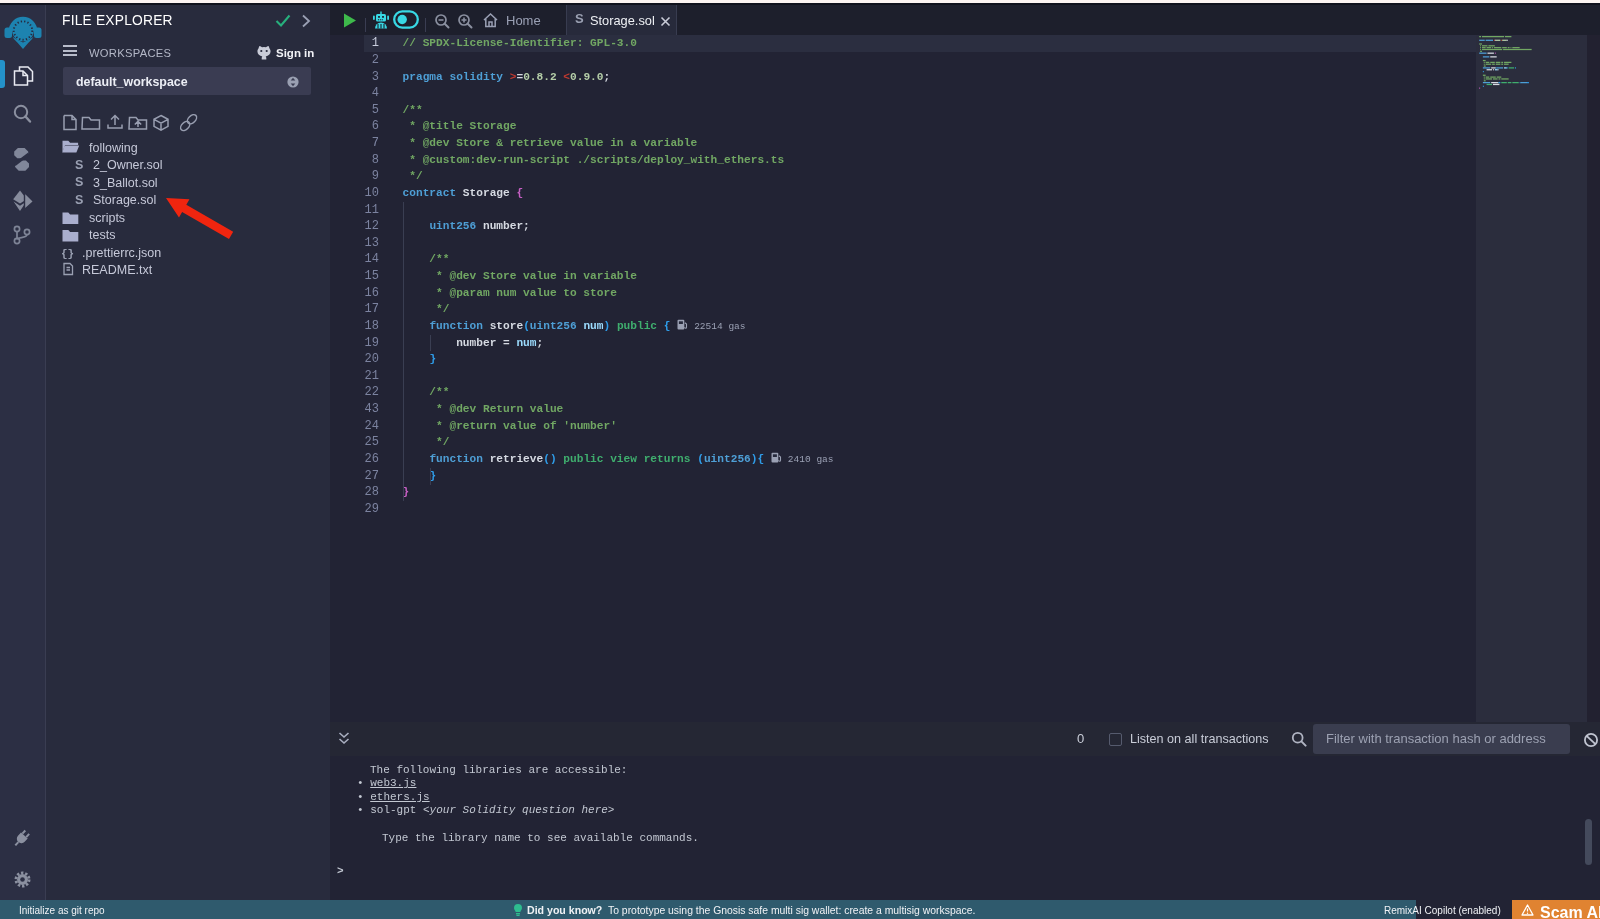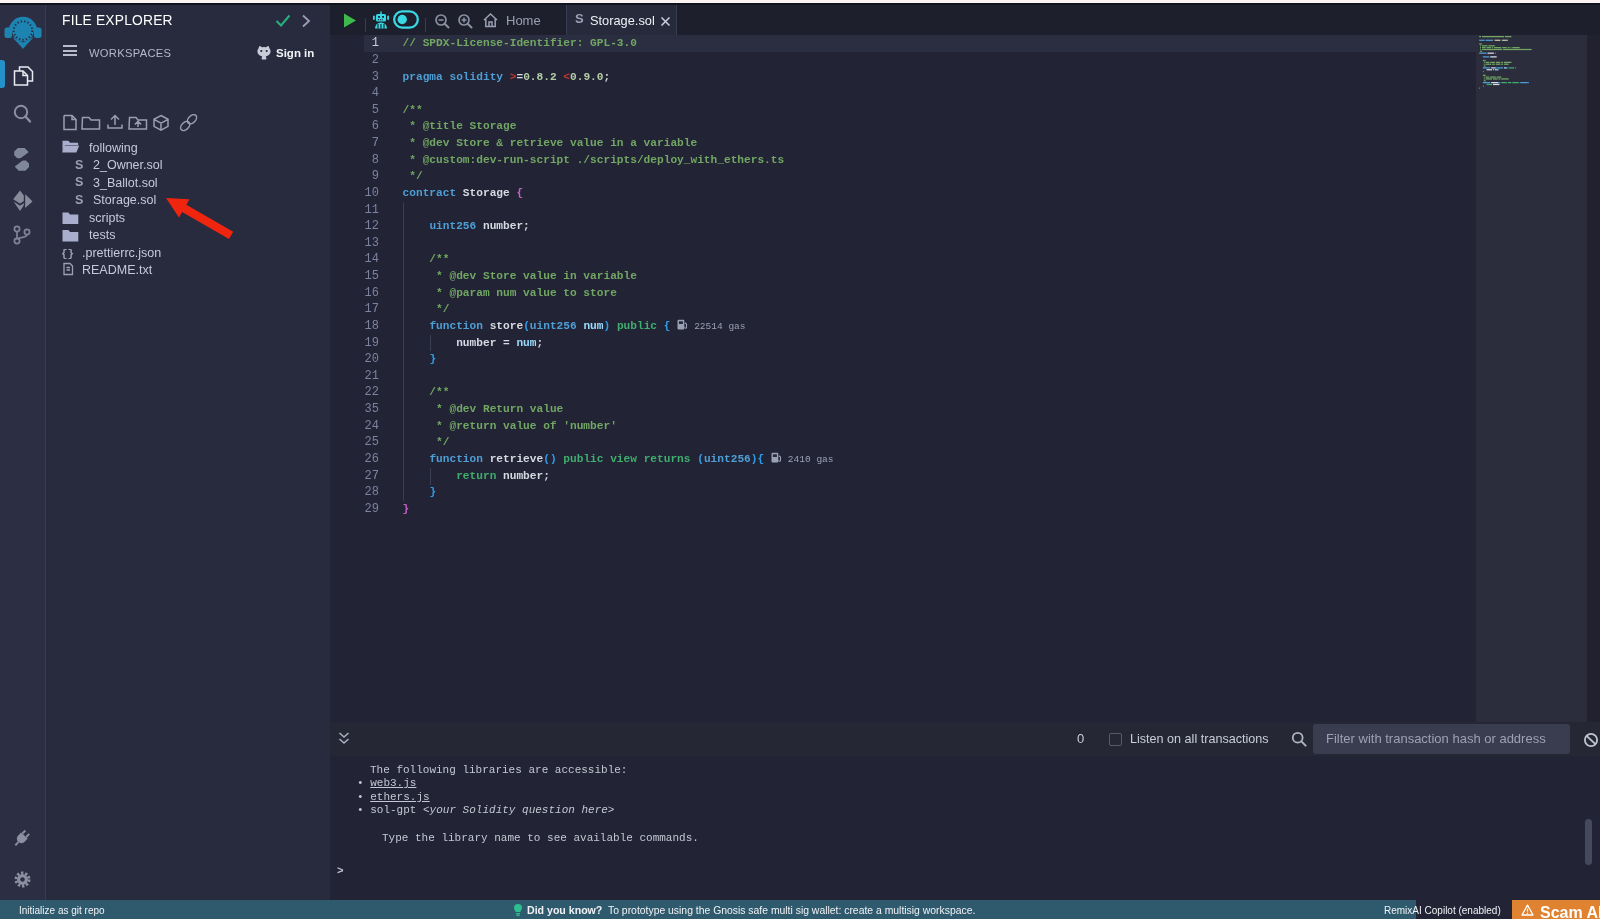--- a/index.html
+++ b/index.html
@@ -96,20 +96,28 @@
   <div class="abs" style="left:17px;top:44.6px;width:14px;height:2.2px;background:#b8bcca"></div>
   <div class="abs" style="left:17px;top:49.2px;width:14px;height:2.2px;background:#b8bcca"></div>
   <div class="uitxt" style="left:43px;top:41.5px;font-size:11.2px;color:#b4b8c7;letter-spacing:.3px">WORKSPACES</div>
   <svg class="abs" style="left:209px;top:40px" width="18" height="15" viewBox="0 0 18 15">
     <path d="M3.6 3.2 C3.8 2 4.3 1.2 4.6 0.9 c.9 .2 1.9 .9 2.5 1.4 a10 10 0 013.8 0 C11.5 1.8 12.5 1.1 13.4 .9 c.3 .3 .8 1.1 1 2.3 c.7 .8 1.2 1.9 1.2 3.1 c0 3.1-2.2 4.6-4.9 5.1 c.4 .4 .6 1 .6 1.7 v1.3 H6.7 v-1.3 c0-.7 .2-1.3 .6-1.7 C4.6 10.9 2.4 9.4 2.4 6.3 c0-1.2 .5-2.3 1.2-3.1 Z" fill="#c9ccd8"></path>
     <circle cx="6.3" cy="6" r="1.1" fill="#282b3d"></circle>
     <circle cx="11.7" cy="6" r="1.1" fill="#282b3d"></circle>
 
   </svg>
   <div class="uitxt" style="left:230px;top:41.5px;font-size:11.5px;font-weight:600;color:#f2f3f7">Sign in</div>
+  <div class="abs" style="left:17px;top:62px;width:248px;height:28px;background:#3a3c52;border-radius:2px">
+    <div class="uitxt" style="left:13px;top:7.5px;font-size:12.4px;font-weight:600;color:#eceef5">default_workspace</div>
+    <svg class="abs" style="left:224px;top:8.5px" width="12" height="12" viewBox="0 0 12 12">
+      <circle cx="6" cy="6" r="5.6" fill="#9aa0b2"></circle>
+      <polygon points="6,1.8 8.3,4.6 3.7,4.6" fill="#3a3c52"></polygon>
+      <polygon points="6,10.2 8.3,7.4 3.7,7.4" fill="#3a3c52"></polygon>
+    </svg>
+  </div>
   <svg class="abs" style="left:16px;top:105px" width="140" height="22" viewBox="0 0 140 22">
     <g fill="none" stroke="#989eb0" stroke-width="1.5">
       <path d="M2 5.5 v14 h12 V9.5 l-4-4 h-8 M10 5.5 v4 h4"></path>
       <path d="M20.5 7.5 h6.5 l2 2.5 h8.5 v9 h-17.5 z"></path>
       <path d="M46 14.5 v3.5 h14 v-3.5 M53 15 V6 M49 9.5 L53 5.5 l4 4"></path>
       <path d="M67.5 7.5 h6.5 l2 2.5 h8.5 v9 h-17.5 z M76 17 v-5.5 M72.8 14.5 l3.2-3.2 3.2 3.2"></path>
       <path d="M99 5.5 l7 3.8 v7 l-7 3.8 -7-3.8 v-7 z M92 9.3 l7 3.8 7-3.8 M99 13.1 V20"></path>
       <ellipse cx="123.2" cy="16" rx="5.4" ry="3.5" transform="rotate(-45 123.2 16)"></ellipse>
       <ellipse cx="130" cy="9.2" rx="5.4" ry="3.5" transform="rotate(-45 130 9.2)"></ellipse>
     </g>
@@ -212,37 +220,37 @@
 <div class="gn">13</div>
 <div class="gn">14</div>
 <div class="gn">15</div>
 <div class="gn">16</div>
 <div class="gn">17</div>
 <div class="gn">18</div>
 <div class="gn">19</div>
 <div class="gn">20</div>
 <div class="gn">21</div>
 <div class="gn">22</div>
-<div class="gn">35</div>
+<div class="gn">43</div>
 <div class="gn">24</div>
 <div class="gn">25</div>
 <div class="gn">26</div>
 <div class="gn">27</div>
 <div class="gn">28</div>
 <div class="gn">29</div>
     </div>
 <div class="abs" id="codeblk"><div class="cl"><span style="color:#71a763">// SPDX-License-Identifier: GPL-3.0</span></div><div class="cl"></div><div class="cl"><span style="color:#4e9fd6">pragma solidity </span><span style="color:#c1392f">&gt;</span><span style="color:#d6dae2">=</span><span style="color:#b5cea8">0.8.2 </span><span style="color:#c1392f">&lt;</span><span style="color:#b5cea8">0.9.0</span><span style="color:#d6dae2">;</span></div><div class="cl"></div><div class="cl"><span style="color:#71a763">/**</span></div><div class="cl"><span style="color:#71a763"> * @title Storage</span></div><div class="cl"><span style="color:#71a763"> * @dev Store &amp; retrieve value in a variable</span></div><div class="cl"><span style="color:#71a763"> * @custom:dev-run-script ./scripts/deploy_with_ethers.ts</span></div><div class="cl"><span style="color:#71a763"> */</span></div><div class="cl"><span style="color:#4e9fd6">contract </span><span style="color:#d6dae2">Storage </span><span style="color:#c75fc4">{</span></div><div class="cl"></div><div class="cl"><span style="color:#d6dae2">    </span><span style="color:#4e9fd6">uint256</span><span style="color:#d6dae2"> number;</span></div><div class="cl"></div><div class="cl"><span style="color:#71a763">    /**</span></div><div class="cl"><span style="color:#71a763">     * @dev Store value in variable</span></div><div class="cl"><span style="color:#71a763">     * @param num value to store</span></div><div class="cl"><span style="color:#71a763">     */</span></div><div class="cl"><span style="color:#d6dae2">    </span><span style="color:#4e9fd6">function </span><span style="color:#d6dae2">store</span><span style="color:#2f9ce8">(</span><span style="color:#4e9fd6">uint256</span><span style="color:#9cdcfe"> num</span><span style="color:#2f9ce8">)</span><span style="color:#d6dae2"> </span><span style="color:#3fae6e">public </span><span style="color:#2f9ce8">{</span><span class="gas"><svg class="gp" width="11" height="11" viewBox="0 0 11 11">
             <rect x="0.5" y="0.8" width="6.8" height="9.6" rx="1" fill="#9ba1b4"></rect>
             <rect x="1.9" y="2.3" width="4" height="2.7" fill="#272a3c"></rect>
             <path d="M7.8 3.8 l1.7 1.3 v3.2 a0.95 0.95 0 01-1.9 0" fill="none" stroke="#9ba1b4" stroke-width="1.1"></path>
           </svg>&nbsp;22514&nbsp;gas</span></div><div class="cl"><span style="color:#d6dae2">        number </span><span style="color:#d6dae2">= </span><span style="color:#9cdcfe">num</span><span style="color:#d6dae2">;</span></div><div class="cl"><span style="color:#d6dae2">    </span><span style="color:#2f9ce8">}</span></div><div class="cl"></div><div class="cl"><span style="color:#71a763">    /**</span></div><div class="cl"><span style="color:#71a763">     * @dev Return value</span></div><div class="cl"><span style="color:#71a763">     * @return value of 'number'</span></div><div class="cl"><span style="color:#71a763">     */</span></div><div class="cl"><span style="color:#d6dae2">    </span><span style="color:#4e9fd6">function </span><span style="color:#d6dae2">retrieve</span><span style="color:#2f9ce8">()</span><span style="color:#d6dae2"> </span><span style="color:#3fae6e">public view returns </span><span style="color:#2f9ce8">(</span><span style="color:#4e9fd6">uint256</span><span style="color:#2f9ce8">){</span><span class="gas"><svg class="gp" width="11" height="11" viewBox="0 0 11 11">
             <rect x="0.5" y="0.8" width="6.8" height="9.6" rx="1" fill="#9ba1b4"></rect>
             <rect x="1.9" y="2.3" width="4" height="2.7" fill="#272a3c"></rect>
             <path d="M7.8 3.8 l1.7 1.3 v3.2 a0.95 0.95 0 01-1.9 0" fill="none" stroke="#9ba1b4" stroke-width="1.1"></path>
-          </svg>&nbsp;2410&nbsp;gas</span></div><div class="cl"><span style="color:#d6dae2">        </span><span style="color:#3fae6e">return </span><span style="color:#d6dae2">number;</span></div><div class="cl"><span style="color:#d6dae2">    </span><span style="color:#2f9ce8">}</span></div><div class="cl"><span style="color:#c75fc4">}</span></div></div>
+          </svg>&nbsp;2410&nbsp;gas</span></div><div class="cl"><span style="color:#d6dae2">    </span><span style="color:#2f9ce8">}</span></div><div class="cl"><span style="color:#c75fc4">}</span></div></div>
 <div class="abs" id="guide1"></div>
     <div class="abs" id="guide2"></div>
     <div class="abs" id="guide3"></div>
 <div class="abs" id="minimap"><svg class="mm" width="111" height="687" viewBox="0 0 111 687">
         <rect x="3.20" y="1.00" width="1.84" height="1.25" fill="#71a763"></rect>
         <rect x="5.96" y="1.00" width="22.08" height="1.25" fill="#71a763"></rect>
         <rect x="28.96" y="1.00" width="6.44" height="1.25" fill="#71a763"></rect>
         <rect x="3.20" y="4.68" width="5.52" height="1.25" fill="#4e9fd6"></rect>
         <rect x="9.64" y="4.68" width="7.36" height="1.25" fill="#4e9fd6"></rect>
         <rect x="17.92" y="4.68" width="0.92" height="1.25" fill="#c1392f"></rect>

